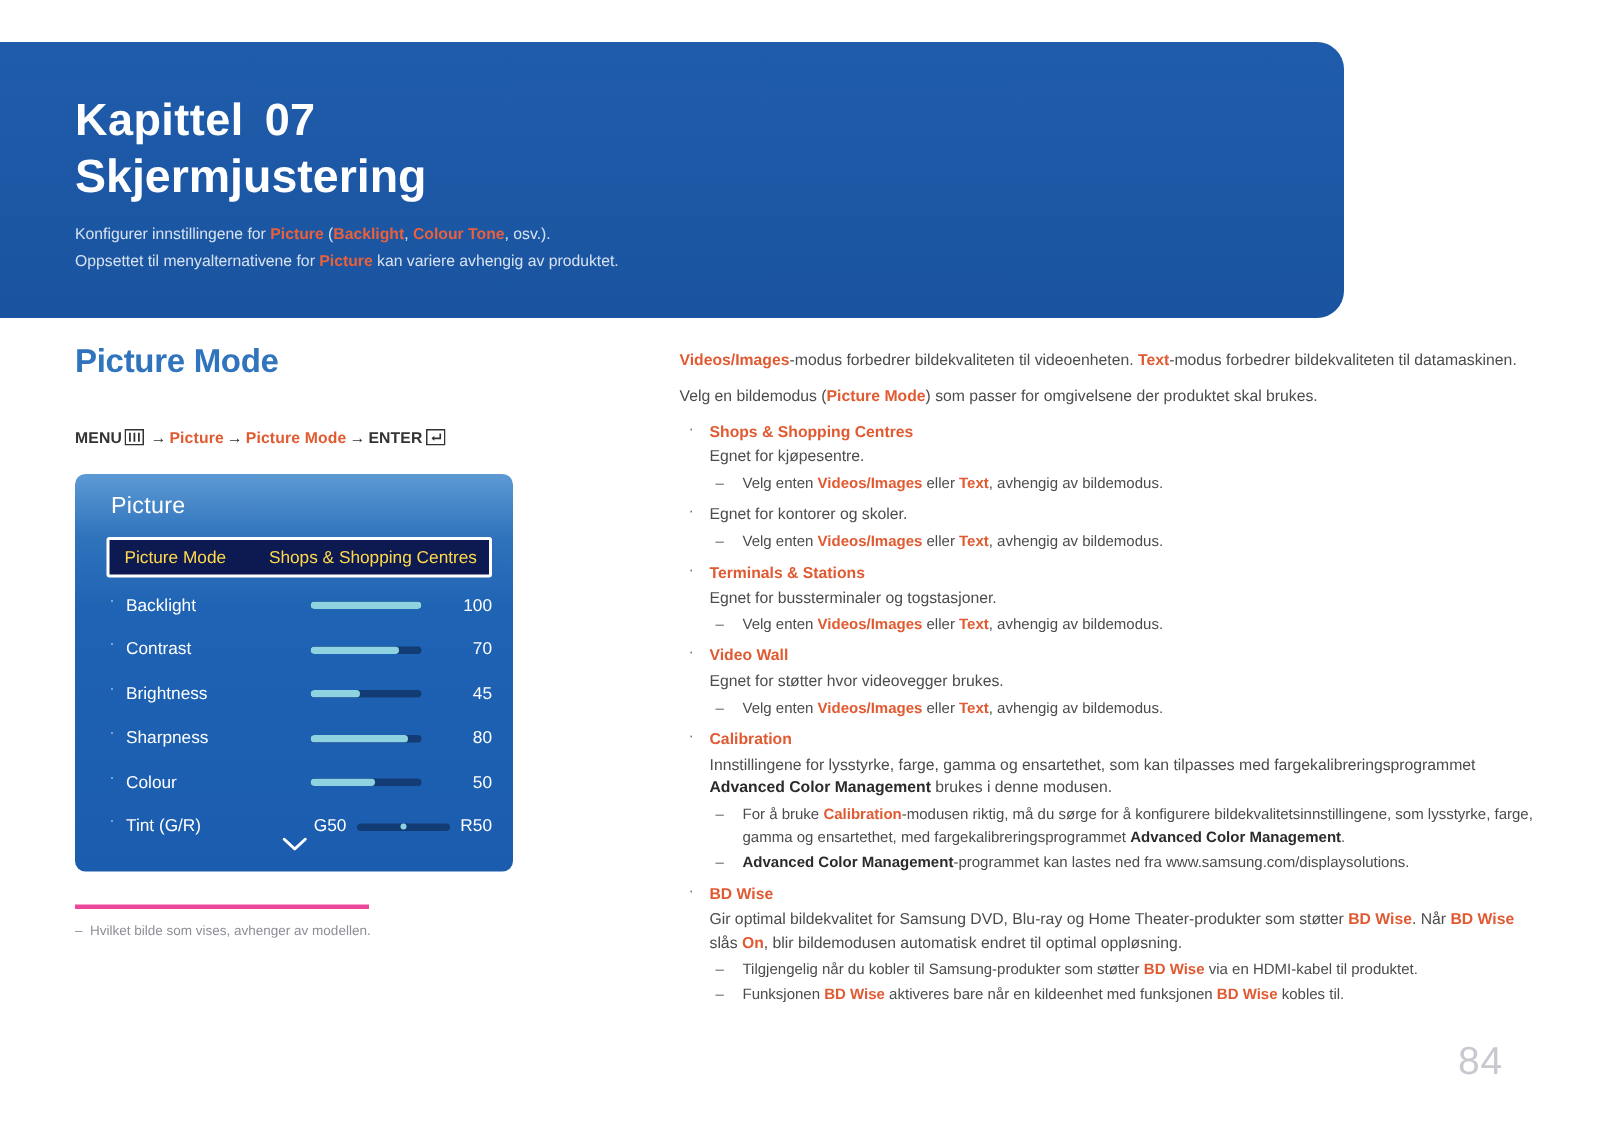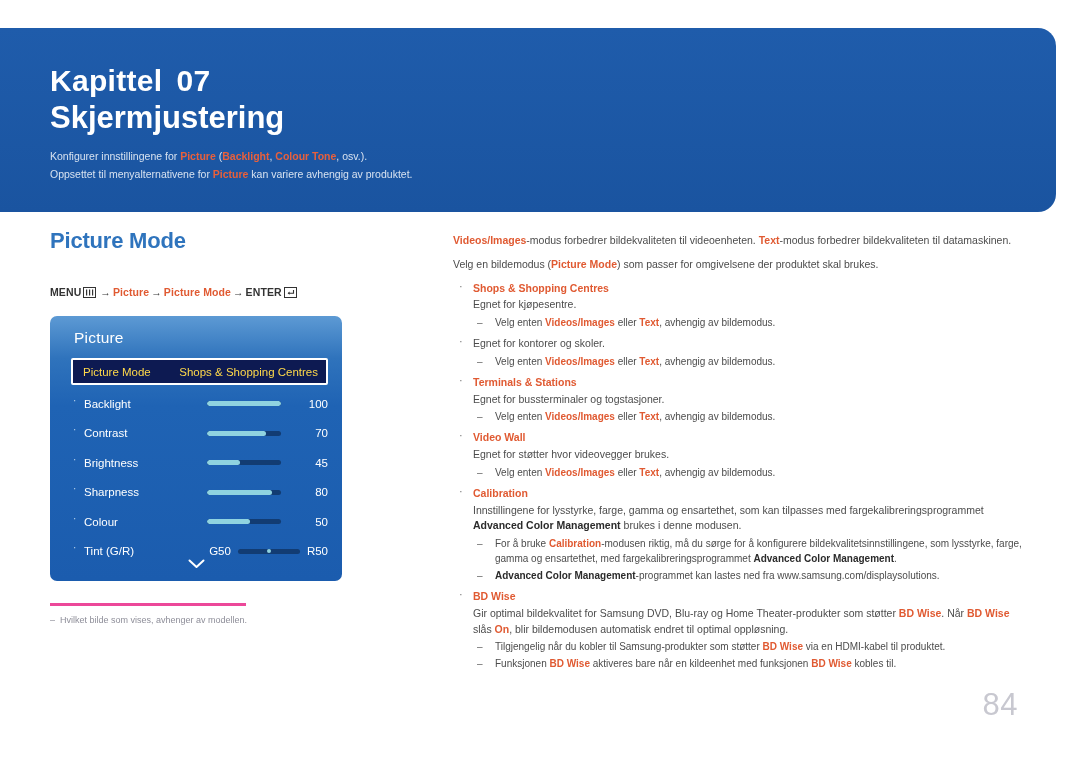--- a/index.html
+++ b/index.html
@@ -14,21 +14,21 @@
     font-family: "Liberation Sans", sans-serif;
     color: #4c4c4c;
     overflow: hidden;
   }
 
   
   .banner {
     position: absolute;
     left: 0;
     top: 28px;
-    width: 1056px;
+    width: 896px;
     height: 184px;
     background: #1b5aa8;
     background: linear-gradient(180deg, #1f5cab 0%, #1a54a0 100%);
     border-radius: 0 18px 18px 0;
   }
   .banner-inner {
     position: absolute;
     left: 50px;
     top: 36px;
     right: 40px;
@@ -290,23 +290,23 @@
   .lvl2 > .marker2 {
     position: absolute;
     left: 4px;
     top: 0px;
     color: #666;
     font-size: 10px;
   }
 
   .page-num {
     position: absolute;
-    right: 62px;
+    right: 78px;
     bottom: 40px;
-    font-size: 31px;
+    font-size: 26px;
     color: #c8c8d0;
     letter-spacing: 0.5px;
   }
 </style>
 </head>
 <body>
 
 <div class="banner">
   <div class="banner-inner">
     <div class="chapter-line"><span>Kapittel</span><span class="chapter-num">07</span></div>

